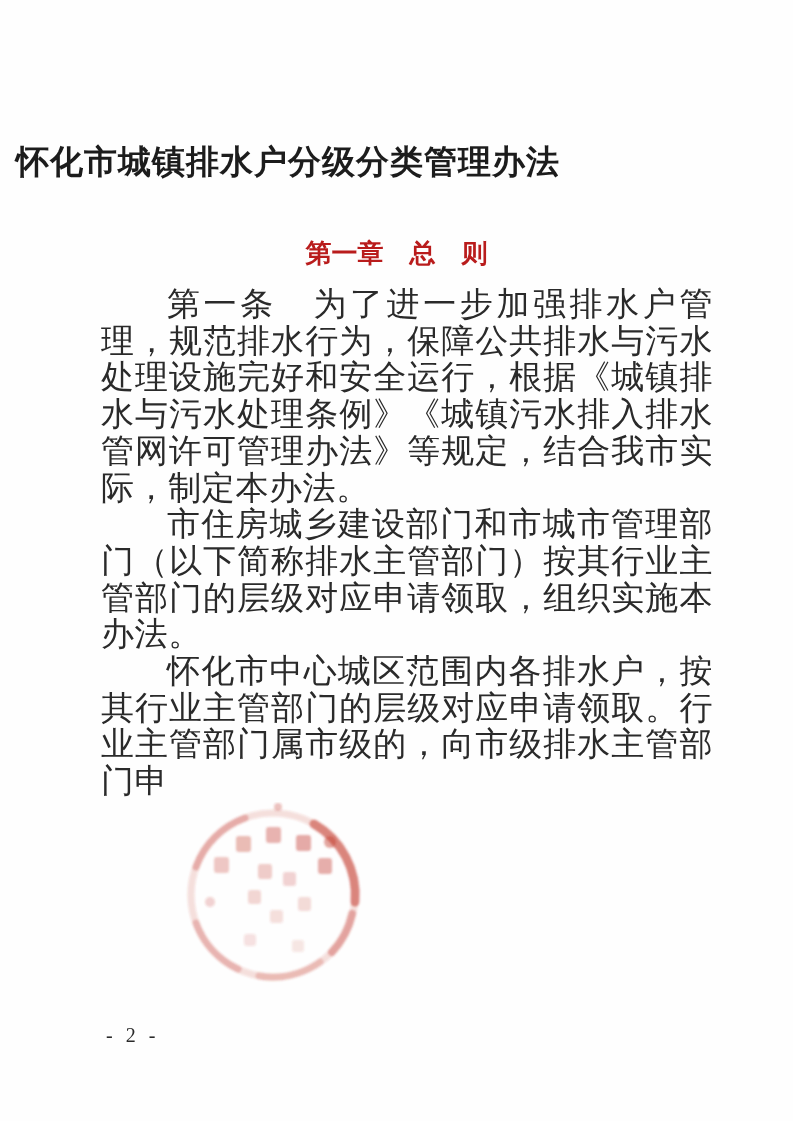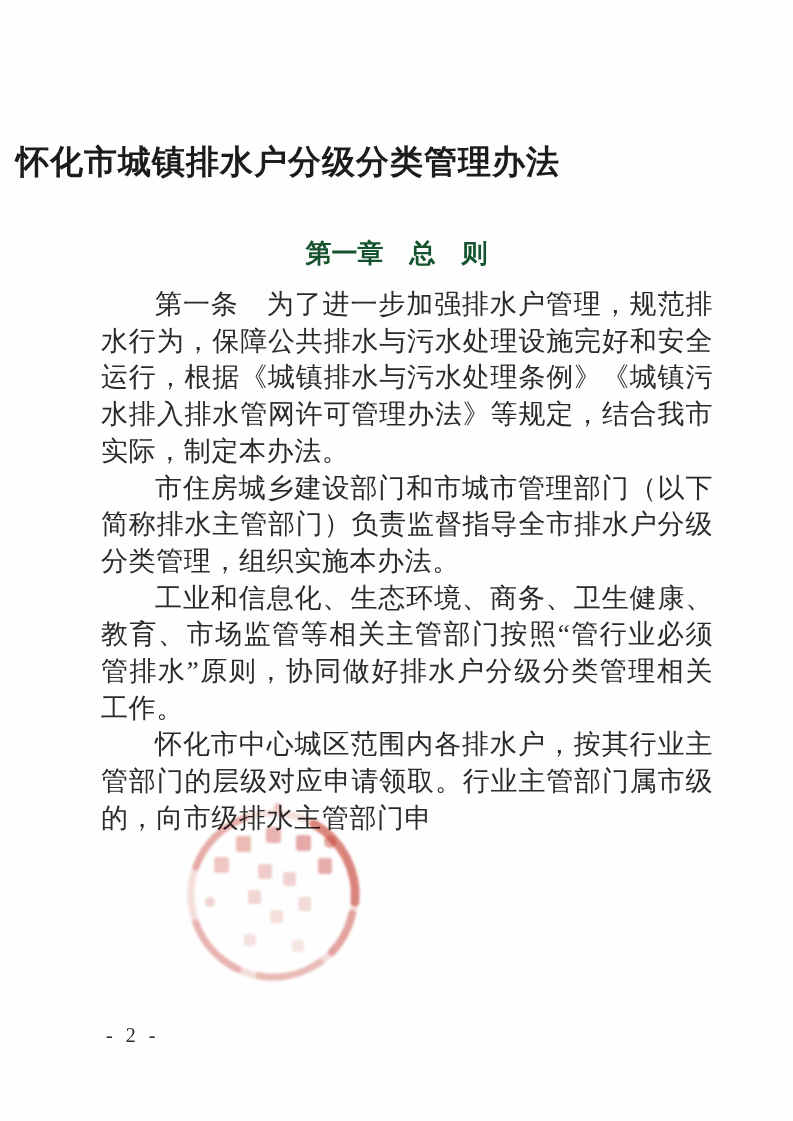--- a/index.html
+++ b/index.html
@@ -31,31 +31,31 @@
   .chapter-heading {
     position: absolute;
     top: 236px;
     left: 0;
     width: 100%;
     margin: 0;
     text-align: center;
     font-family: Liberation Mono, monospace;
     font-size: 26px;
     font-weight: 700;
-    color: #14532d;
+    color: #b91c1c;
   }
   .body-text {
     position: absolute;
     top: 286px;
     left: 101px;
     width: 612px;
   }
   .body-text p {
     margin: 0;
-    font-size: 27px;
+    font-size: 33px;
     line-height: 36.7px;
     text-indent: 2em;
     text-align: justify;
     letter-spacing: 0.6px;
     color: #2a2a2a;
   }
   .seal {
     position: absolute;
     left: 180px;
     top: 802px;
@@ -78,22 +78,21 @@
 <body>
 
 <div class="page">
 
   <h1 class="doc-title">怀化市城镇排水户分级分类管理办法</h1>
 
   <h2 class="chapter-heading">第一章　总　则</h2>
 
   <div class="body-text">
     <p>第一条　为了进一步加强排水户管理，规范排水行为，保障公共排水与污水处理设施完好和安全运行，根据《城镇排水与污水处理条例》《城镇污水排入排水管网许可管理办法》等规定，结合我市实际，制定本办法。</p>
-    <p>市住房城乡建设部门和市城市管理部门（以下简称排水主管部门）负责监督指导全市排水户分级分类管理，组织实施本办法。</p>
-    <p>工业和信息化、生态环境、商务、卫生健康、教育、市场监管等相关主管部门按照“管行业必须管排水”原则，协同做好排水户分级分类管理相关工作。</p>
+    <p>市住房城乡建设部门和市城市管理部门（以下简称排水主管部门）按其行业主管部门的层级对应申请领取，组织实施本办法。</p>
     <p>怀化市中心城区范围内各排水户，按其行业主管部门的层级对应申请领取。行业主管部门属市级的，向市级排水主管部门申</p>
   </div>
 
   <div class="seal">
     <svg width="186" height="186" viewBox="0 0 186 186">
       <defs>
         <filter id="sblur" x="-20%" y="-20%" width="140%" height="140%">
           <feGaussianBlur stdDeviation="1.2"></feGaussianBlur>
         </filter>
       </defs>

